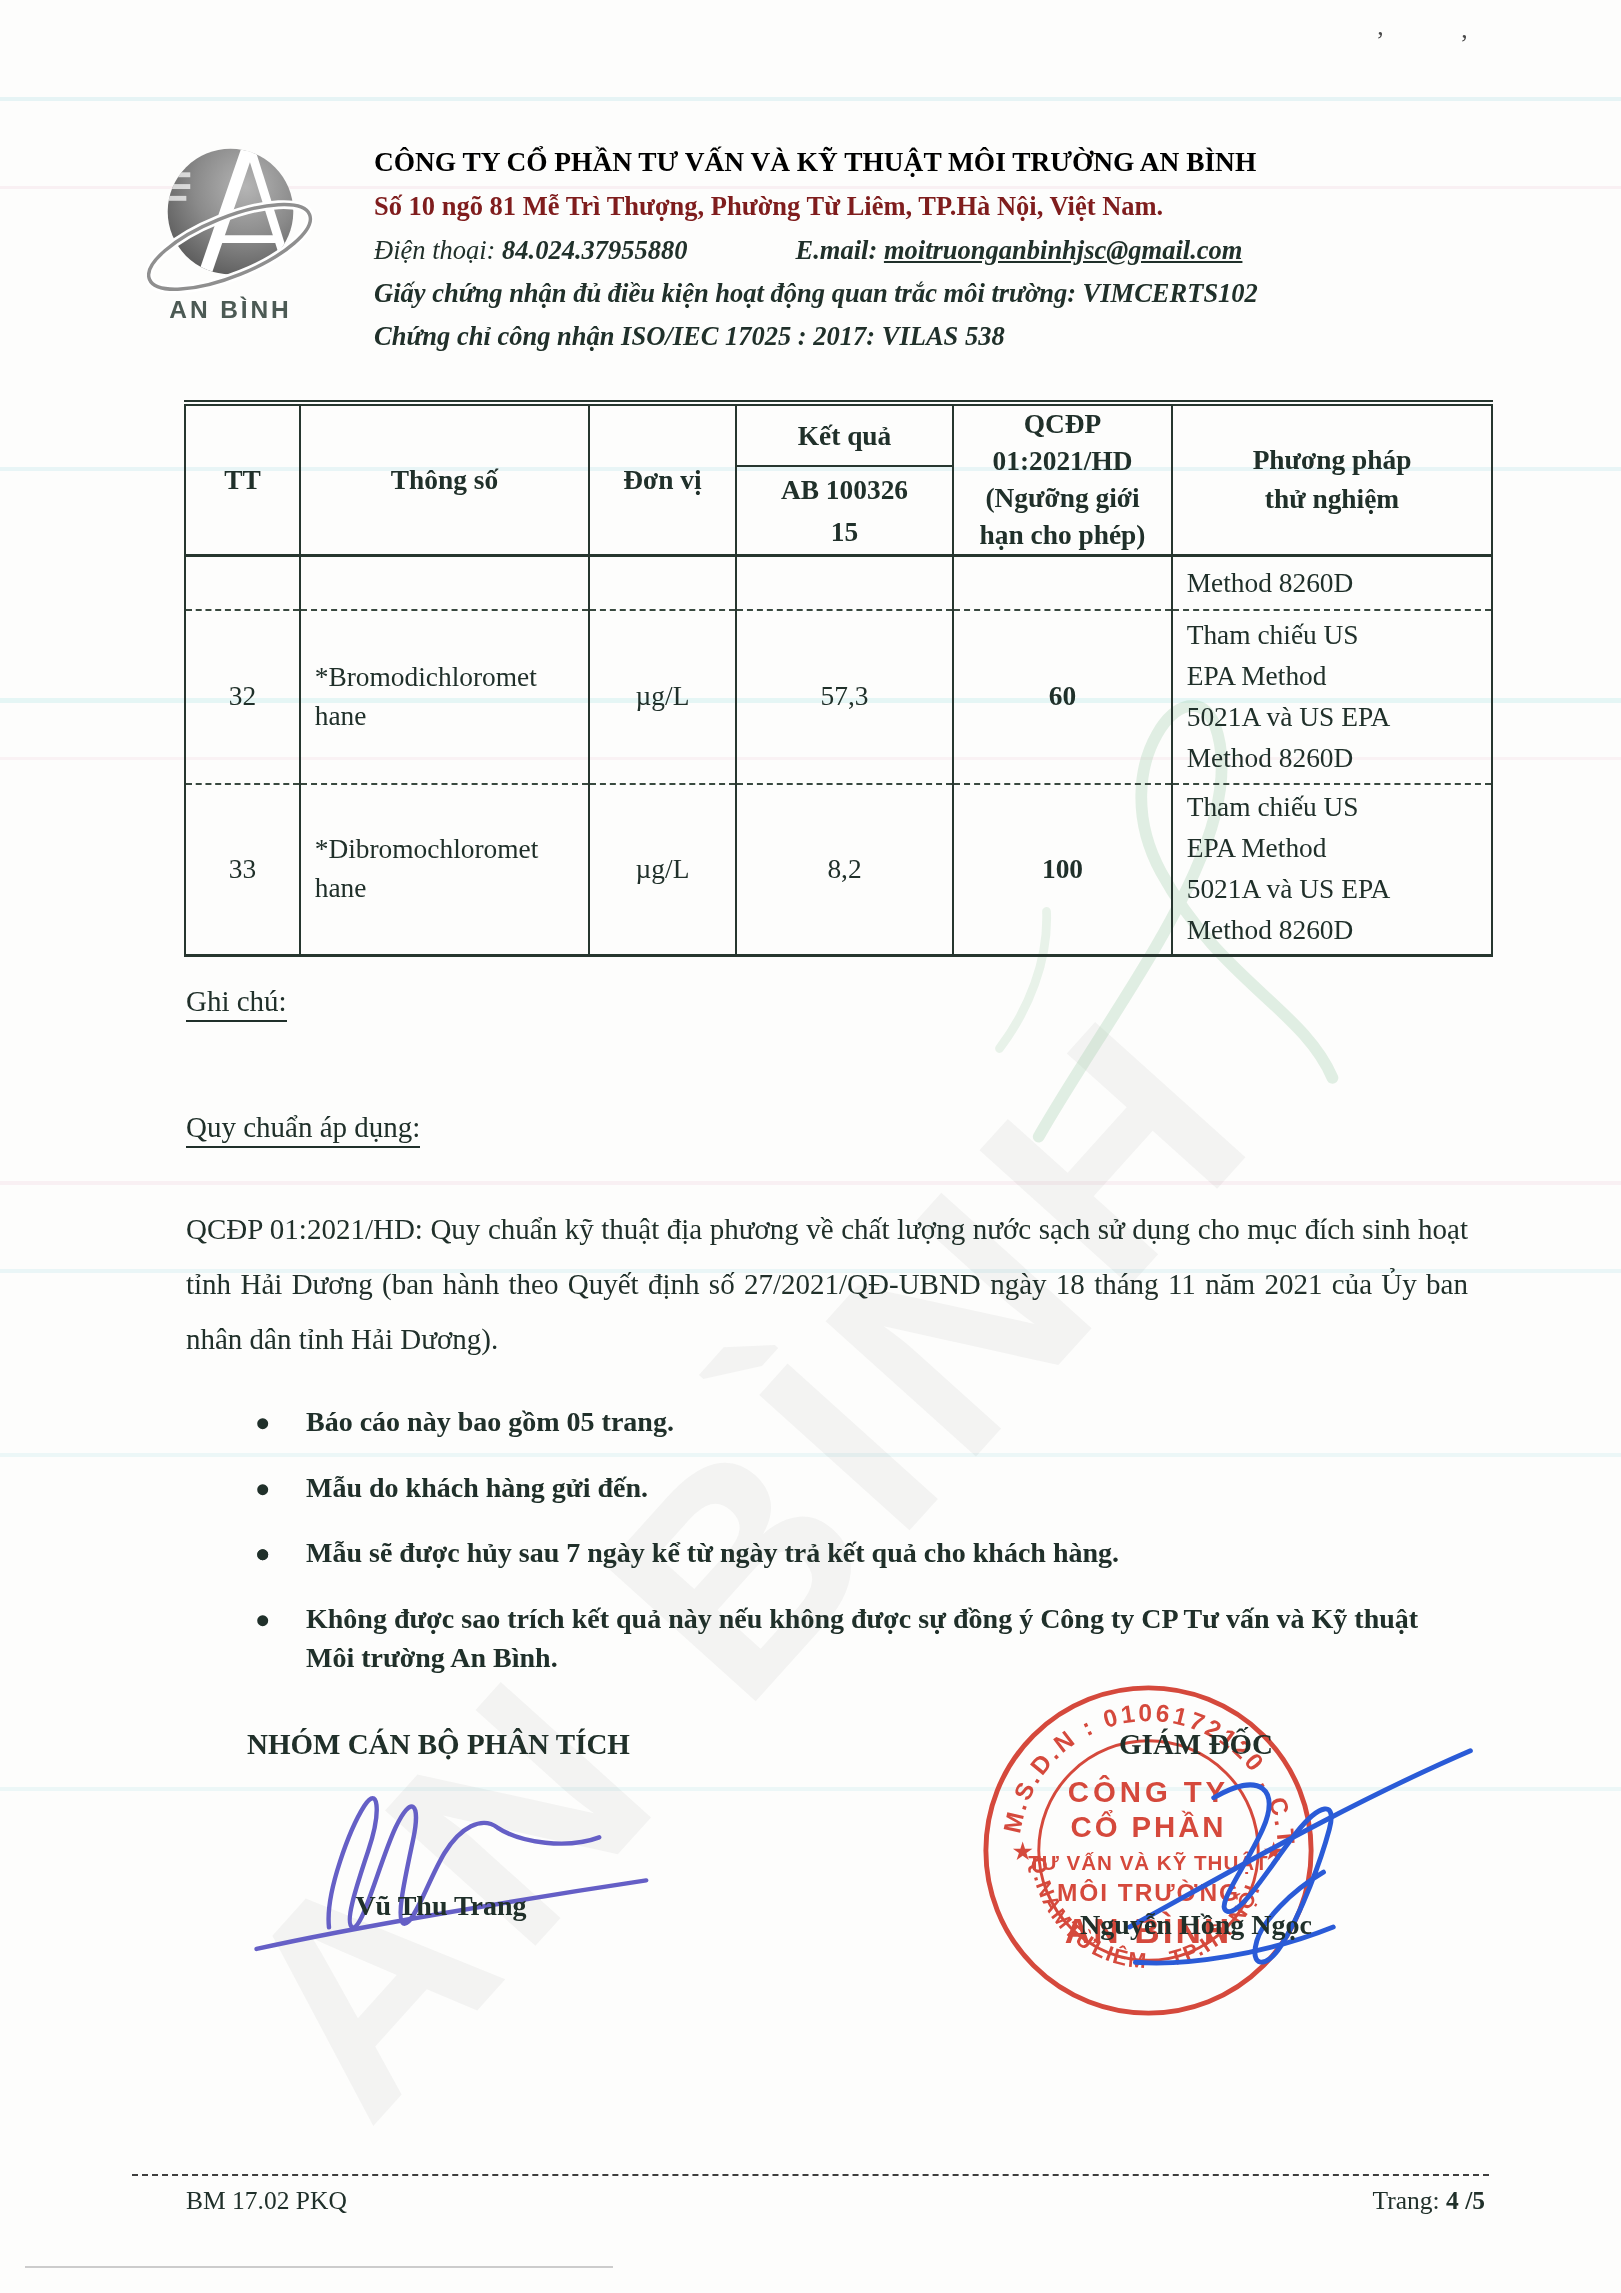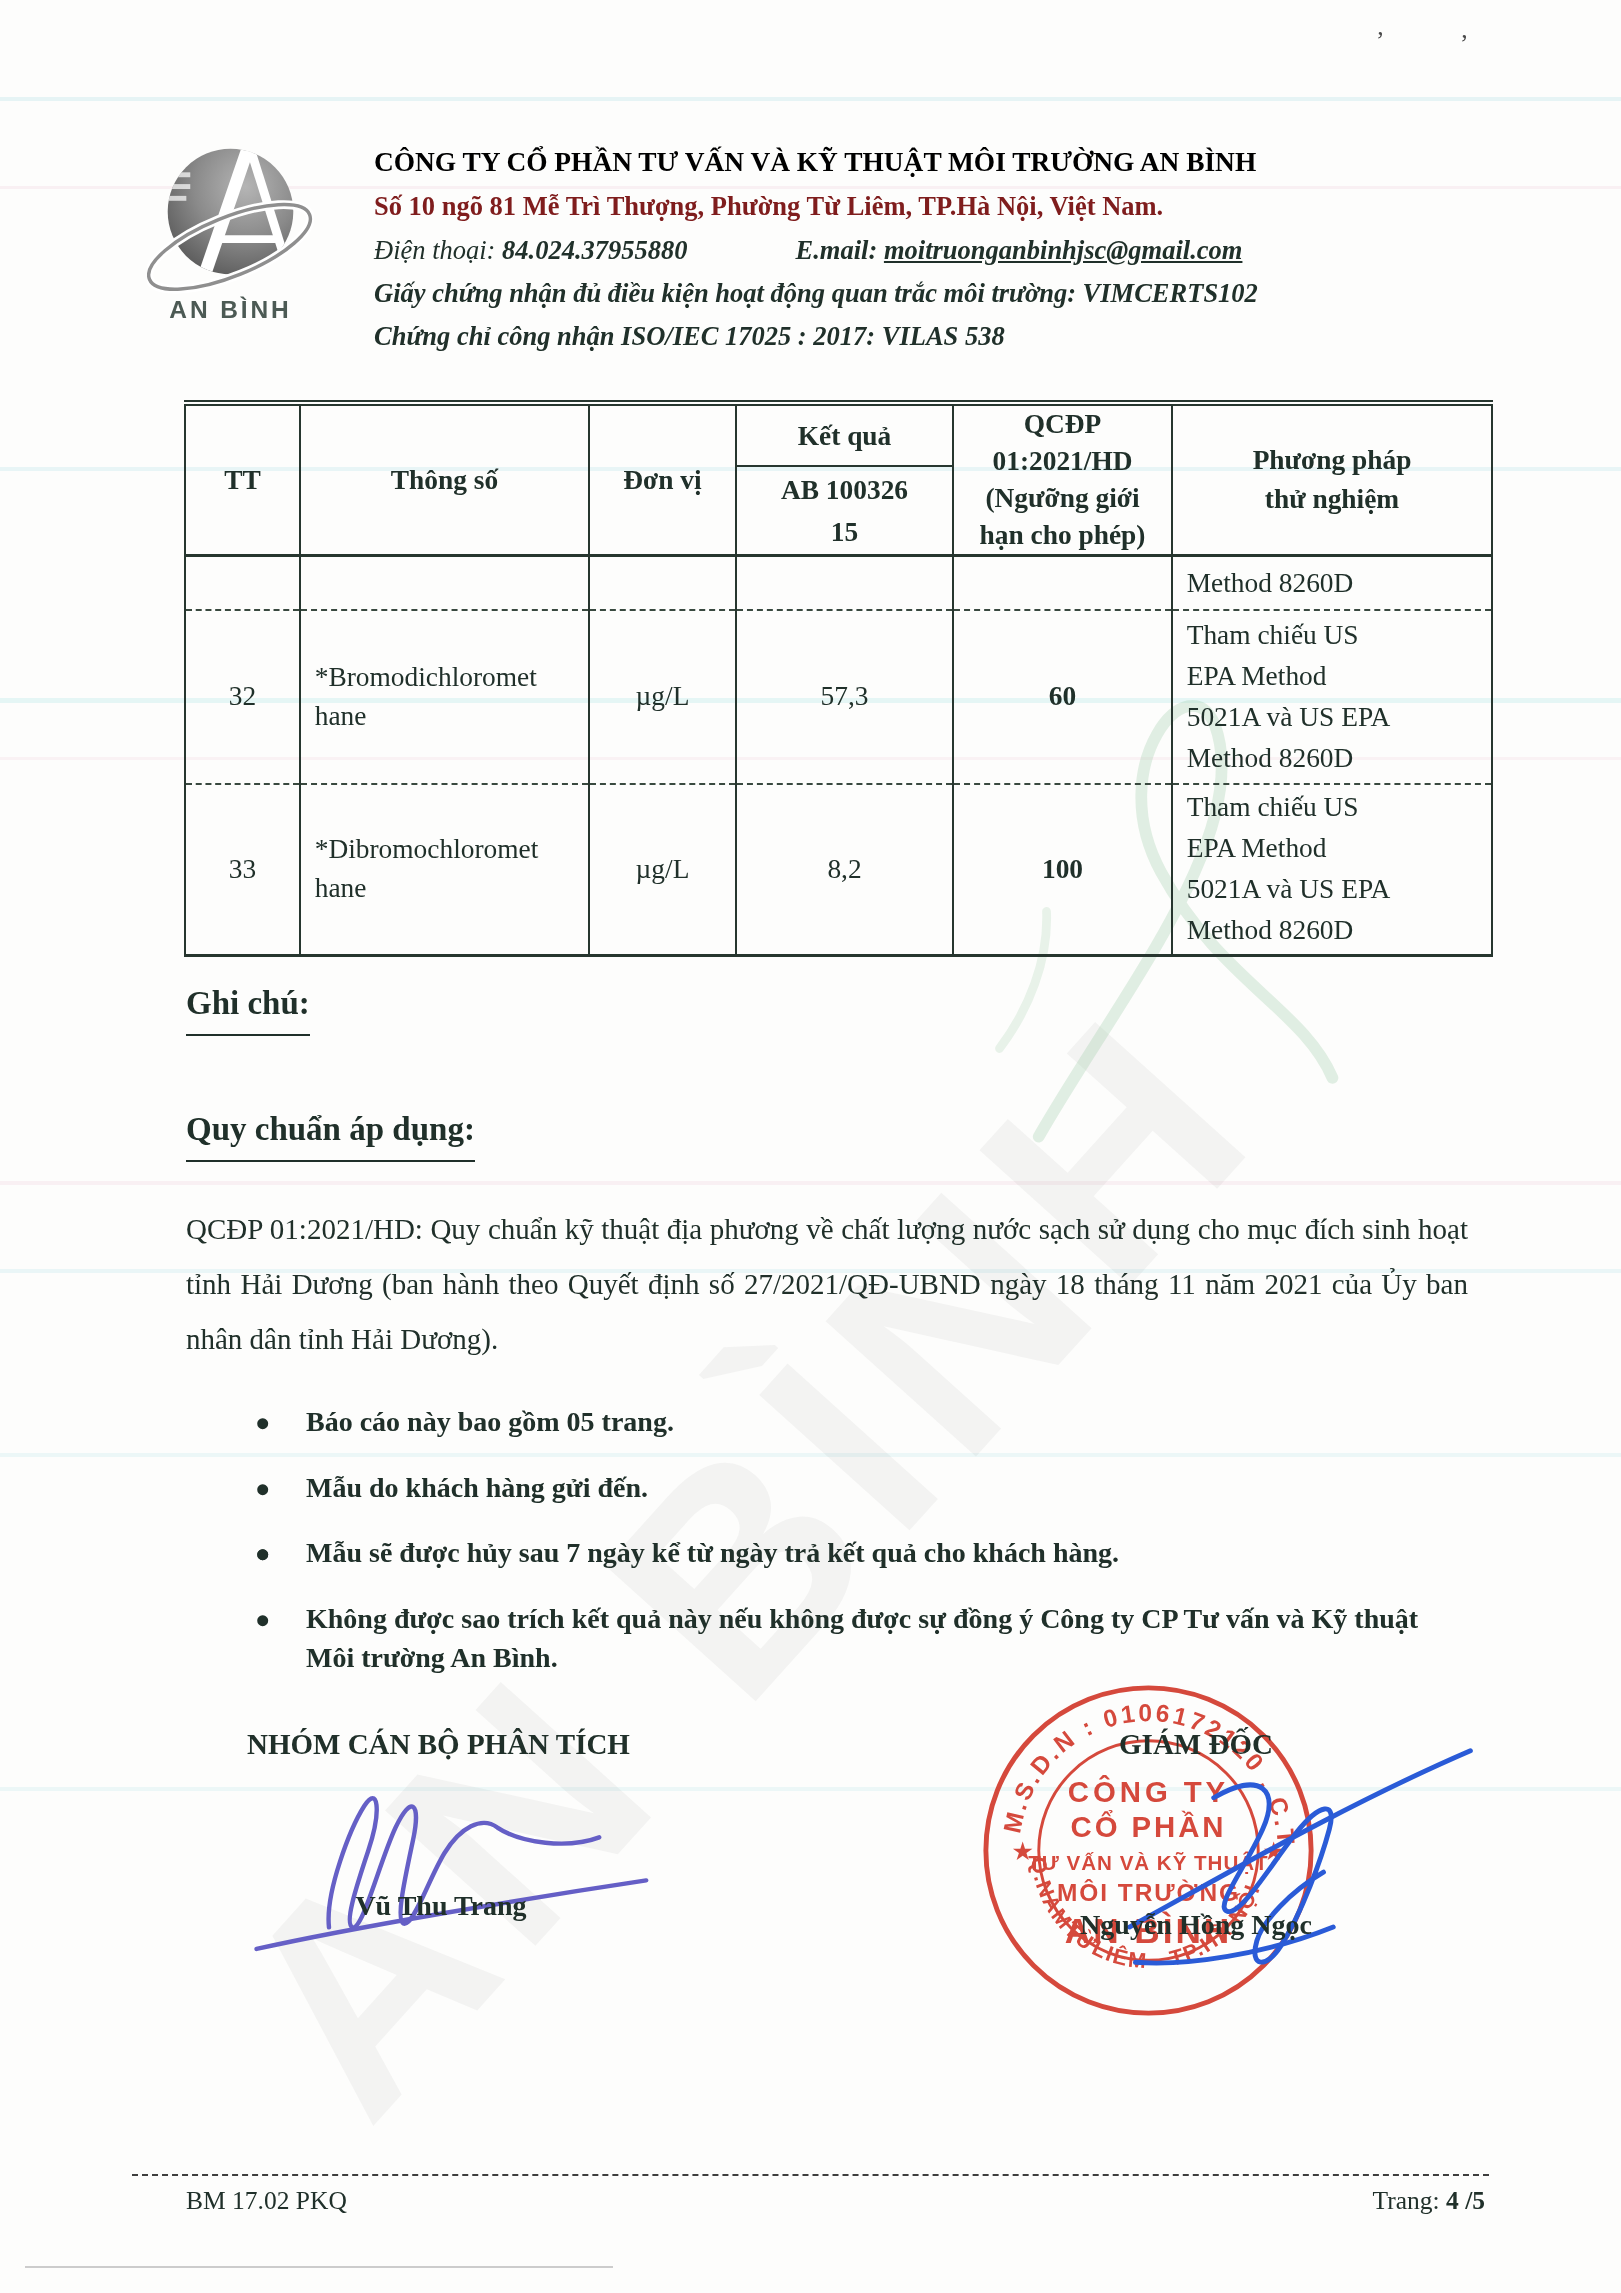--- a/index.html
+++ b/index.html
@@ -29,21 +29,21 @@
   .doc-table thead th{border-bottom:3.9px solid #27362f;font-weight:bold;line-height:39px;}
   .doc-table tr.dashed td{border-bottom:2px dashed #39493f;}
   .doc-table td.left, .doc-table th.left{text-align:left;padding-left:13.7px;}
   .result-th{padding:0 !important;}
   .result-top{height:57px;line-height:57px;border-bottom:2.9px solid #27362f;}
   .result-bottom{height:84px;line-height:42px;padding-top:2px;}
   .cell-method{line-height:41px;}
   .cell-param{line-height:39px;}
   td.bold{font-weight:bold;}
   
-  .lbl-underline{font-weight:bold;font-size:33px;border-bottom:2.9px solid #20302a;display:inline-block;padding-bottom:12px;z-index:2;}
+  .lbl-underline{font-weight:normal;font-size:29px;border-bottom:2.9px solid #20302a;display:inline-block;padding-bottom:2px;z-index:2;}
   .note-italic{font-style:italic;font-size:28px;z-index:2;}
   .qcdp-par{font-size:29px;line-height:55px;text-align:justify;width:1282px;z-index:2;}
   
   .bullets{top:1402px;left:253px;width:1220px;z-index:2;list-style:none;margin:0;padding:0;}
   .bullets li{position:relative;padding-left:53px;font-weight:bold;font-size:28px;line-height:39px;margin-bottom:26.5px;}
   .bullets li .dot{position:absolute;left:2px;top:1px;font-size:25.5px;}
   
   .date-line{top:1666px;left:784px;width:671px;text-align:right;font-weight:bold;font-style:italic;font-size:28px;z-index:4;}
   .sig-title{font-weight:bold;font-size:29px;z-index:4;}
   .sig-name{font-weight:bold;font-size:28px;z-index:5;}

